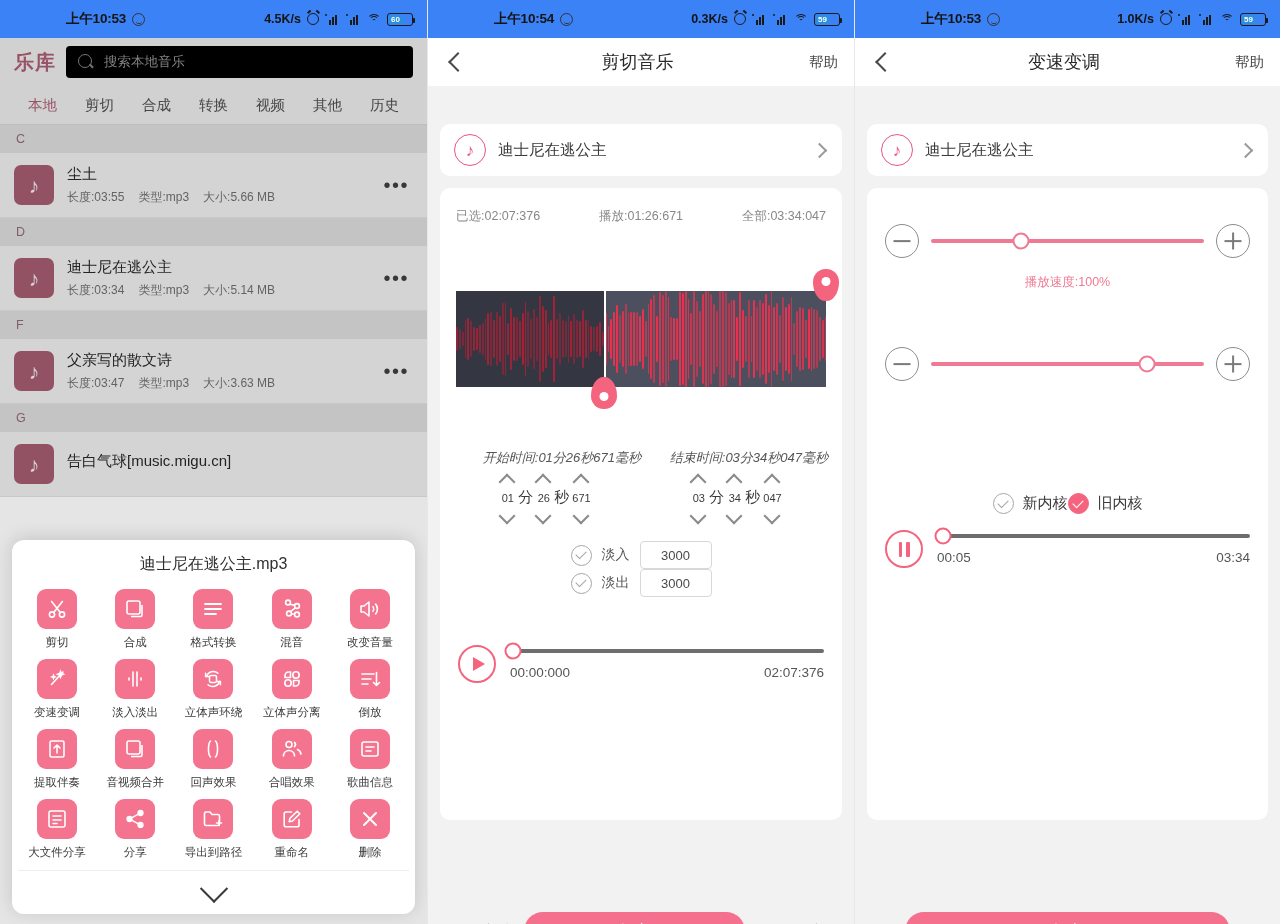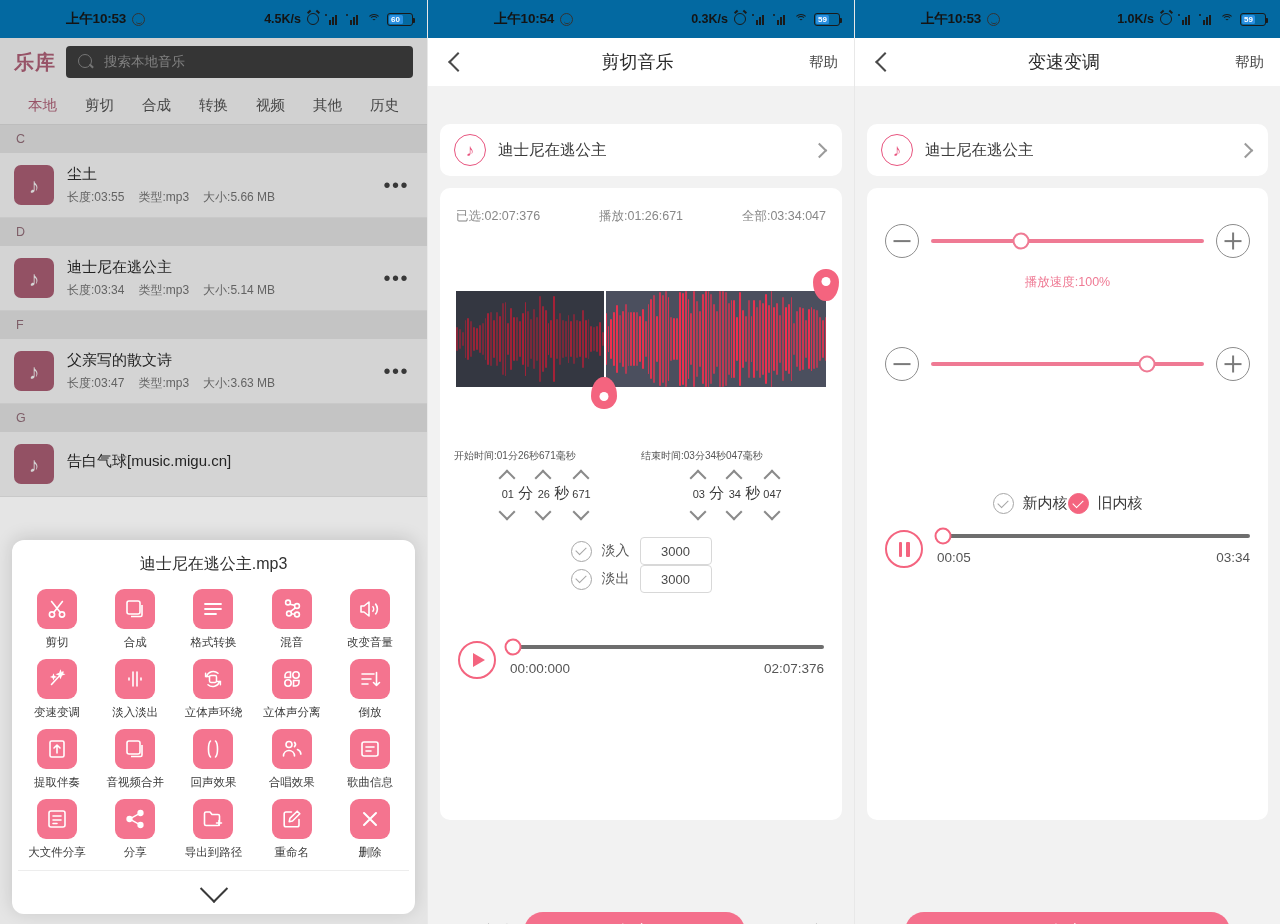--- a/index.html
+++ b/index.html
@@ -13,21 +13,21 @@
   
   .panel { position: relative; height: 924px; overflow: hidden; background: #f2f2f2; }
   .panel-left   { width: 427px; background: #ffffff; }
   .panel-mid    { width: 427px; border-left: 1px solid #e8e8e8; }
   .panel-right  { width: 426px; border-left: 1px solid #e8e8e8; }
 
   
   .statusbar {
     height: 38px; display: flex; align-items: center;
     justify-content: space-between; padding: 16px 14px;
-    background: #0369a1; font-size: 13.5px; color: #141414;
+    background: #3b82f6; font-size: 13.5px; color: #141414;
     font-weight: bold; position: relative; z-index: 5;
   }
   .sb-left { display: flex; align-items: center; gap: 6px; margin-left: 52px; }
   .sb-right { display: flex; align-items: center; gap: 6px; }
   .sb-time { letter-spacing: -0.2px; }
   .sb-smiley {
     width: 13px; height: 13px; border: 1.4px solid #333; border-radius: 50%;
     position: relative; display: inline-block;
   }
   .sb-smiley::before {
@@ -74,21 +74,21 @@
   }
 
   
   .lib-dim { filter: saturate(0.55) brightness(0.93); }
   .lib-head {
     height: 48px; display: flex; align-items: center; gap: 10px; padding: 0 14px;
     background: #fafafa;
   }
   .lib-title { color: #e8557f; font-size: 20px; font-weight: bold; letter-spacing: 1px; }
   .lib-search {
-    flex: 1; height: 32px; background: #404040; border-radius: 4px;
+    flex: 1; height: 32px; background: #000000; border-radius: 4px;
     display: flex; align-items: center; gap: 10px; padding: 0 12px;
   }
   .srch-icon { width: 16px; height: 16px; position: relative; flex: none; }
   .srch-icon::before {
     content:""; position:absolute; left:0; top:0; width:12px; height:12px;
     border: 1.6px solid #8d8d8d; border-radius:50%;
   }
   .srch-icon::after {
     content:""; position:absolute; left:10.5px; top:11px; width:5px; height:1.6px;
     background:#8d8d8d; transform: rotate(45deg);
@@ -193,21 +193,21 @@
     border-radius: 50% 50% 50% 50% / 42% 42% 62% 62%;
   }
   .pin::after {
     content:""; position: absolute; left: 50%; top: 8px; transform: translateX(-50%);
     width: 9px; height: 9px; background: #fff; border-radius: 50%;
   }
   .pin-end { right: -13px; top: -22px; }
   .pin-start { left: calc(40% - 13px); bottom: -22px; transform: rotate(180deg); }
 
   .tt-labels { display: flex; margin: 62px 4px 0; }
-  .tt-labels div { flex: 1; text-align: left; font-size: 10px; color: #555; }
+  .tt-labels div { flex: 1; text-align: right; font-size: 13px; color: #555; font-style: italic; }
   .steppers { display: flex; margin-top: 8px; }
   .stp-group { flex: 1; display: flex; justify-content: center; gap: 3px; }
   .stp { display: flex; flex-direction: column; align-items: center; gap: 8px; }
   .cv { width: 15px; height: 9px; position: relative; }
   .cv::before {
     content:""; position:absolute; left: 1px; top: 1px; width: 10px; height: 10px;
     border-left: 2px solid #8a8a8a; border-top: 2px solid #8a8a8a;
     transform: rotate(45deg);
   }
   .cv.dn::before { border-left: none; border-top: none;

